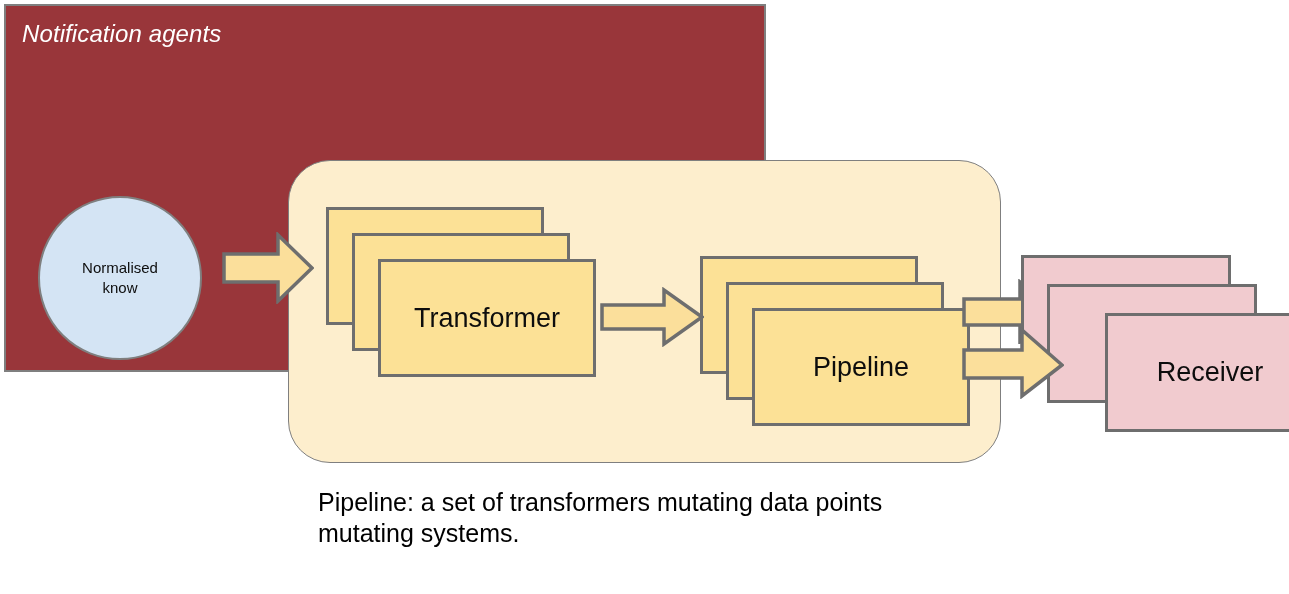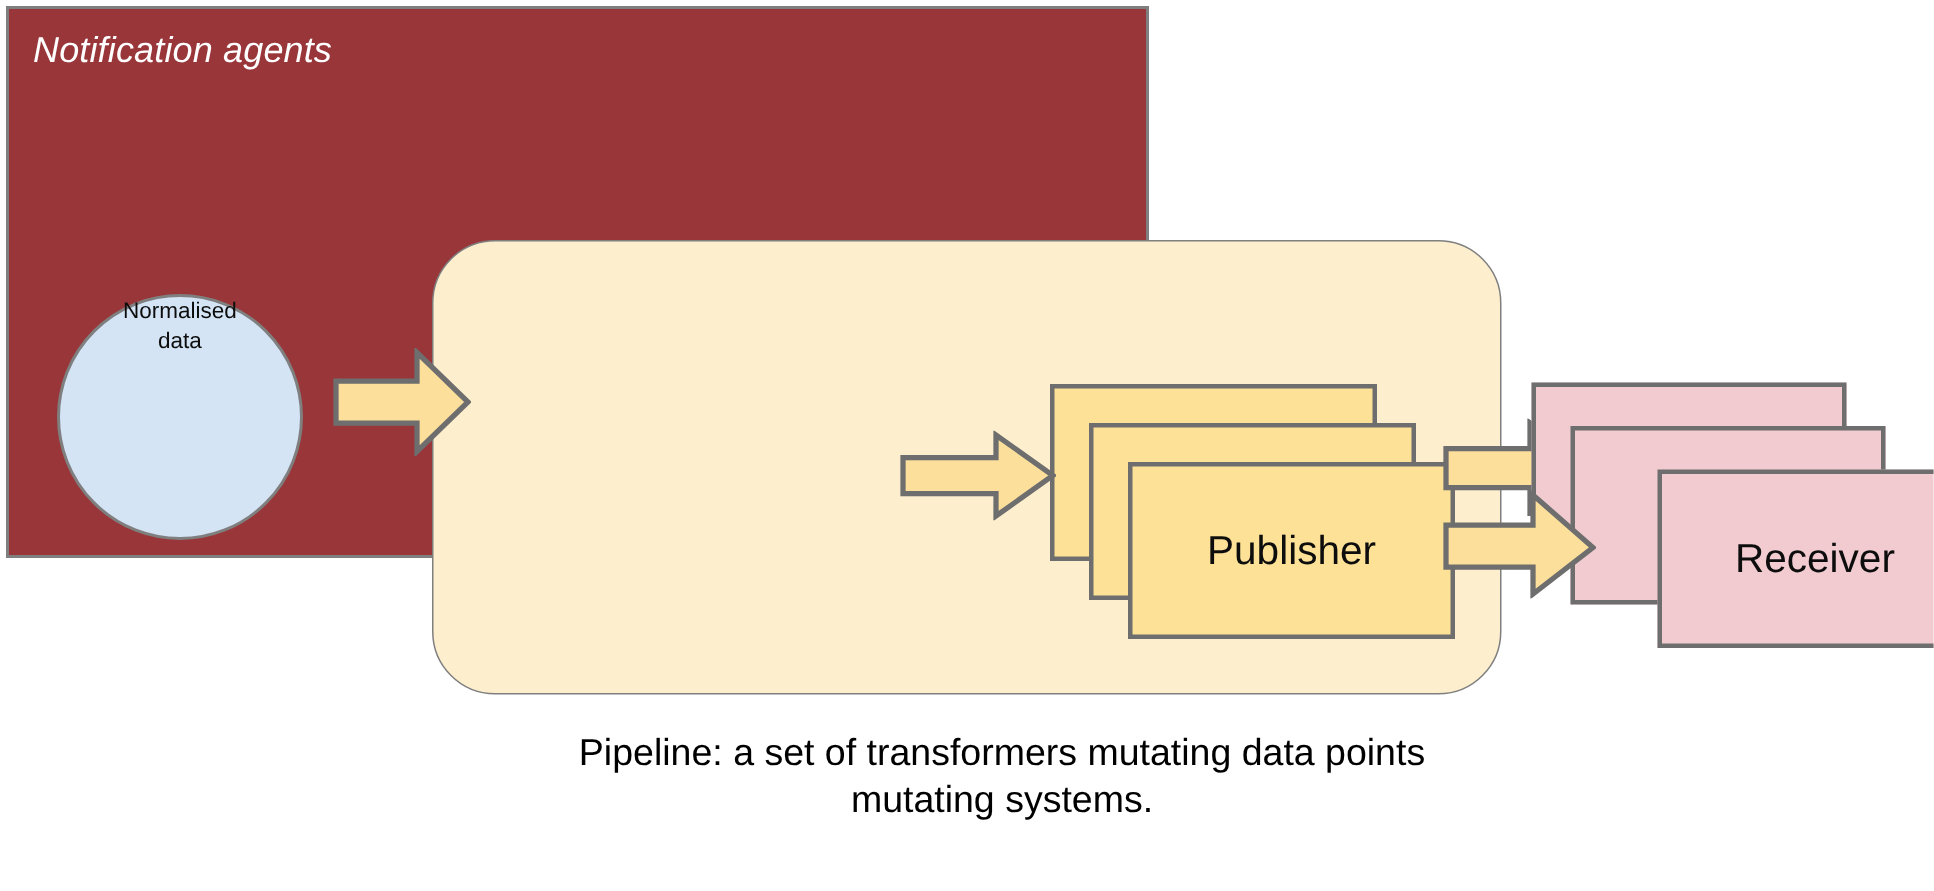--- a/index.html
+++ b/index.html
@@ -53,21 +53,21 @@
     top: 196px;
     width: 164px;
     height: 164px;
     border-radius: 50%;
     background: #d4e4f4;
     border: 2px solid #7f7f7f;
     box-sizing: border-box;
     display: flex;
     flex-direction: column;
     align-items: center;
-    justify-content: flex-start;
+    justify-content: center;
     z-index: 4;
   }
   .data-circle span {
     font-size: 15px;
     color: #0d0d0d;
     line-height: 20px;
     text-align: center;
     display: block;
   }
 
@@ -134,55 +134,62 @@
   .caption {
     position: absolute;
     left: 318px;
     top: 487px;
     width: 700px;
     font-size: 25px;
     line-height: 31px;
     color: #000000;
     z-index: 12;
   }
-  .caption span { display: block; text-align: center; }
+  .caption span { display: block; }
 </style>
 </head>
 <body>
 
 <div id="canvas">
 
   <div class="agents-box"></div>
   <div class="agents-title">Notification agents</div>
 
   <div class="data-circle">
     <span>Normalised</span>
-    <span>data</span>
+    <span>know</span>
   </div>
 
   <div class="pipeline-panel"></div>
 
   <div class="arrow arrow-1">
     <svg width="92" height="72" viewBox="0 0 92 72">
       <polygon points="2,22 56,22 56,3 90,36 56,69 56,50 2,50" fill="#fbdf9b" stroke="#6e6e6e" stroke-width="3.5" stroke-linejoin="miter"></polygon>
     </svg>
   </div>
 
+  <div class="stack stack-transformer">
+    <div class="card yellow c0"></div>
+    <div class="card yellow c1"></div>
+    <div class="card yellow c2">
+      <span class="card-label">Transformer</span>
+    </div>
+  </div>
 
   <div class="arrow arrow-2">
     <svg width="104" height="60" viewBox="0 0 104 60">
       <polygon points="2,18 64,18 64,3 102,30 64,57 64,42 2,42" fill="#fbdf9b" stroke="#6e6e6e" stroke-width="3.5" stroke-linejoin="miter"></polygon>
     </svg>
   </div>
 
   <div class="stack stack-publisher">
     <div class="card yellow c0"></div>
     <div class="card yellow c1"></div>
     <div class="card yellow c2">
-      <span class="card-label">Publisher</span>
+      <span class="card-label">Pipeline</span>
     </div>
   </div>
 
   <div class="arrow arrow-3">
     <svg width="102" height="65" viewBox="0 0 102 65">
       <polygon points="2,20 58,20 58,3 100,36 58,63 58,46 2,46" fill="#fbdf9b" stroke="#6e6e6e" stroke-width="3.5" stroke-linejoin="miter"></polygon>
     </svg>
   </div>
 
   <div class="stack stack-receiver">

